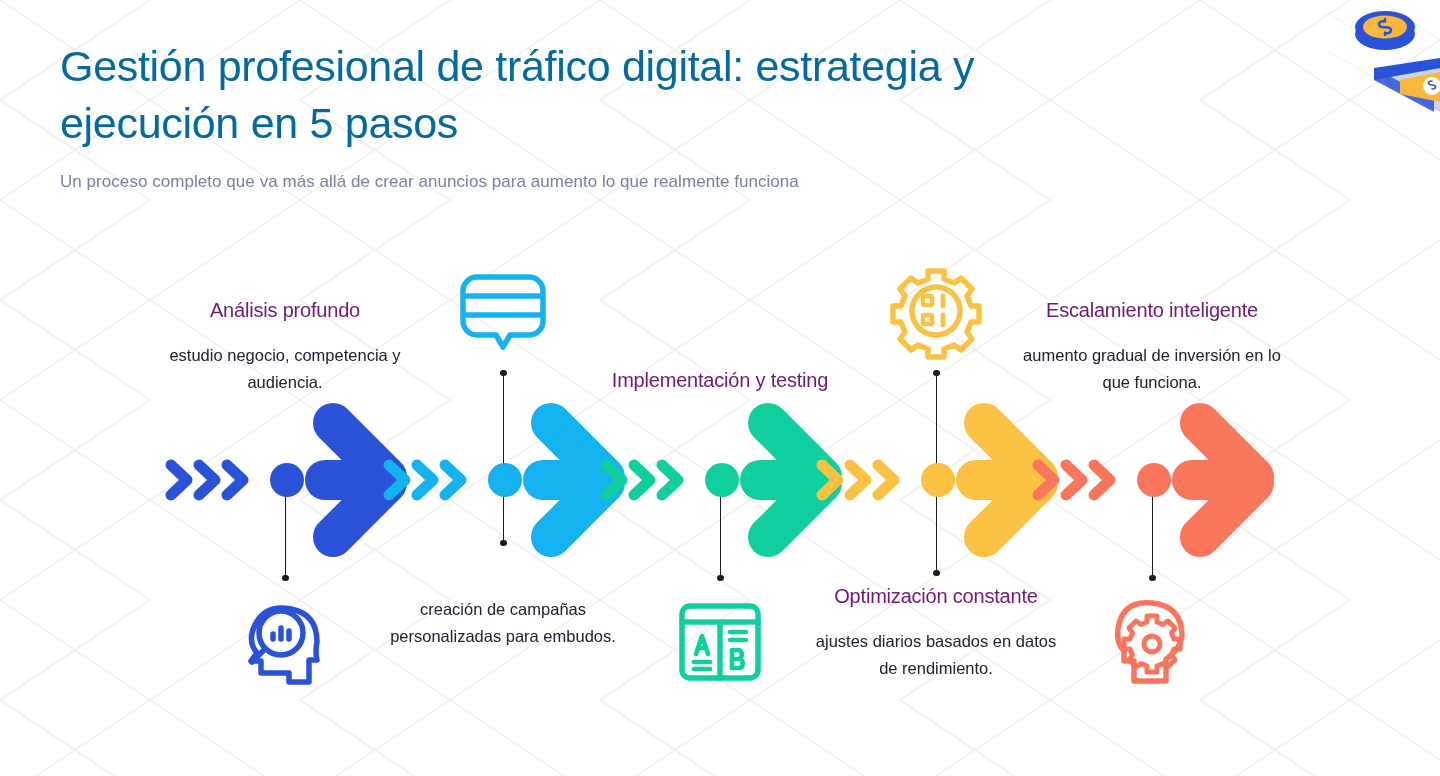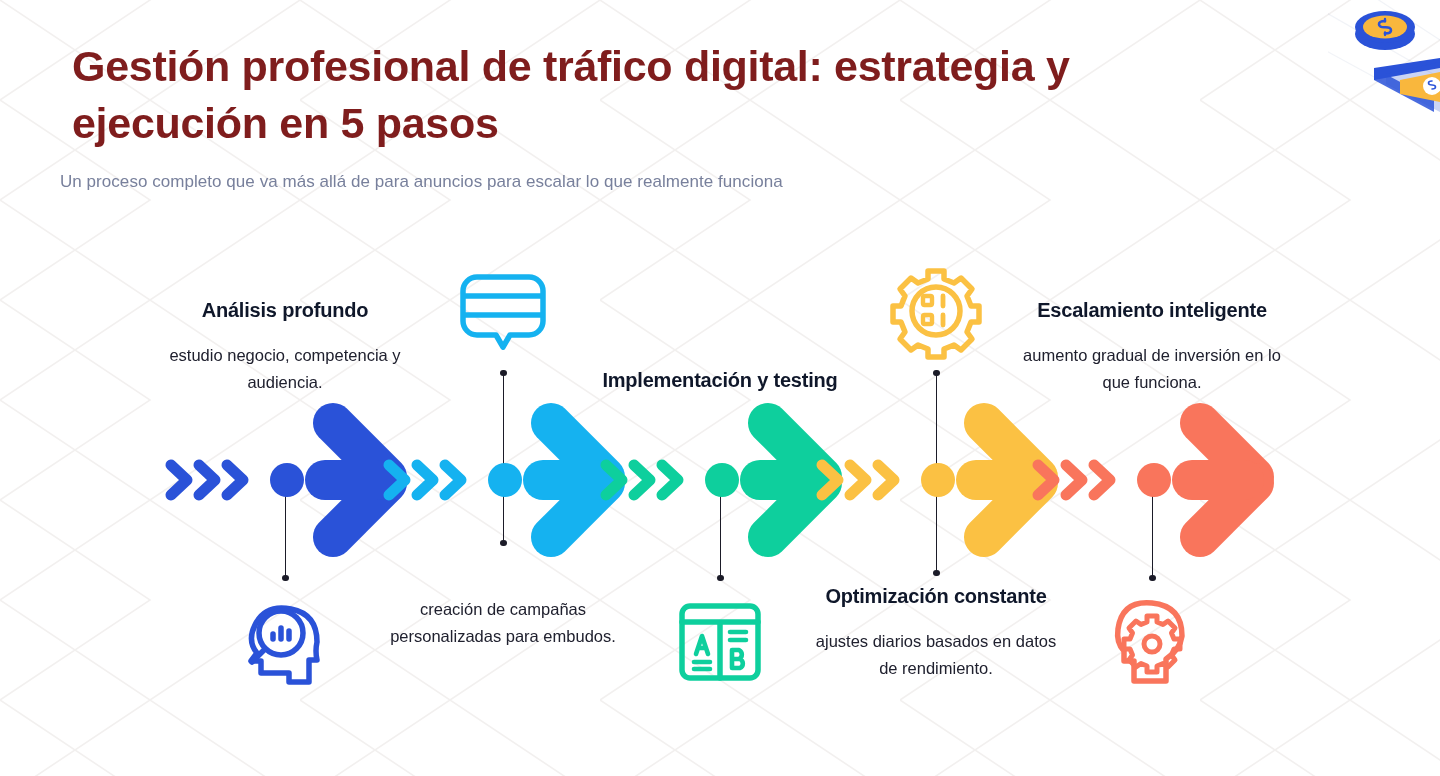--- a/index.html
+++ b/index.html
@@ -29,27 +29,26 @@
   #stage {
     position: absolute;
     inset: 0;
     z-index: 2;
   }
 
   
   #header { position: absolute; left: 60px; top: 38px; width: 1060px; }
 
   #page-title {
-    color: #7f1d1d;
+    color: #0369a1;
     font-size: 43px;
-    font-weight: bold;
+    font-weight: normal;
     line-height: 1.33;
     letter-spacing: -0.3px;
     max-width: 1020px;
-    margin-left: 12px;
   }
 
   #page-subtitle {
     margin-top: 19px;
     color: #78809c;
     font-size: 17px;
     line-height: 1.35;
     letter-spacing: 0.05px;
   }
 
@@ -83,22 +82,22 @@
 
   .arrow-svg { display: block; width: 260px; height: 130px; overflow: visible; }
 
   
   .step-text { position: absolute; left: 0; width: 260px; text-align: center; }
   .step-text.above { bottom: 380px; }
   .step-text.below { top: 580px; }
 
   .step-title {
     font-size: 20px;
-    font-weight: bold;
-    color: #0f172a;
+    font-weight: normal;
+    color: #701a75;
     line-height: 1.6;
     letter-spacing: -0.2px;
   }
 
   .step-desc {
     margin-top: 16px;
     font-size: 16.5px;
     color: #20212f;
     line-height: 1.65;
   }
@@ -164,21 +163,21 @@
   <path d="M112 62 L112 112 L58 84 L58 74 Z" fill="#2a52d8" opacity="0.25"></path>
   <path d="M72 80 L112 72 L112 102 L72 94 Z" fill="#f9b73d"></path>
   <circle cx="104" cy="86" r="9" fill="#ffffff"></circle>
   <path d="M104 81 q-3.5 0 -3.5 2 t3.5 2 t3.5 2 t-3.5 2" stroke="#2a52d8" stroke-width="1.6" fill="none" stroke-linecap="round"></path>
 </svg>
 
 <div id="stage">
 
   <div id="header">
     <h1 id="page-title">Gestión profesional de tráfico digital: estrategia y ejecución en 5 pasos</h1>
-    <p id="page-subtitle">Un proceso completo que va más allá de para anuncios para escalar lo que realmente funciona</p>
+    <p id="page-subtitle">Un proceso completo que va más allá de crear anuncios para aumento lo que realmente funciona</p>
   </div>
 
   <div class="step" style="left:155px">
 
     <div class="step-text above">
       <div class="step-title">Análisis profundo</div>
       <div class="step-desc">estudio negocio, competencia y audiencia.</div>
     </div>
 
     <div class="connector down">

